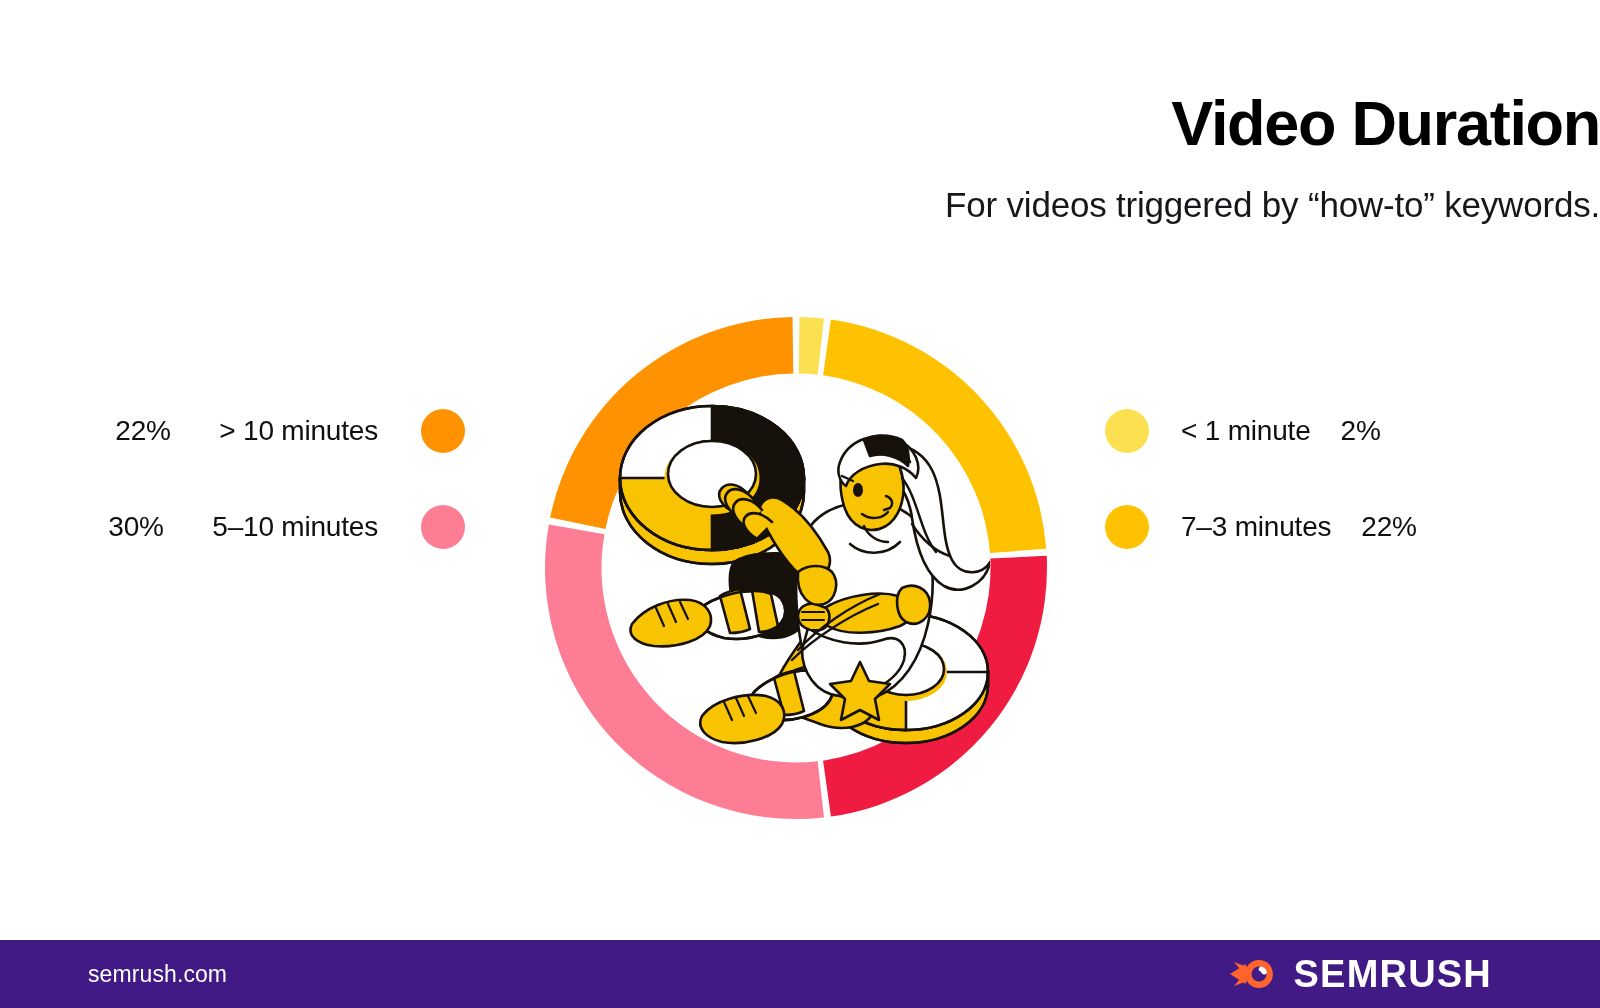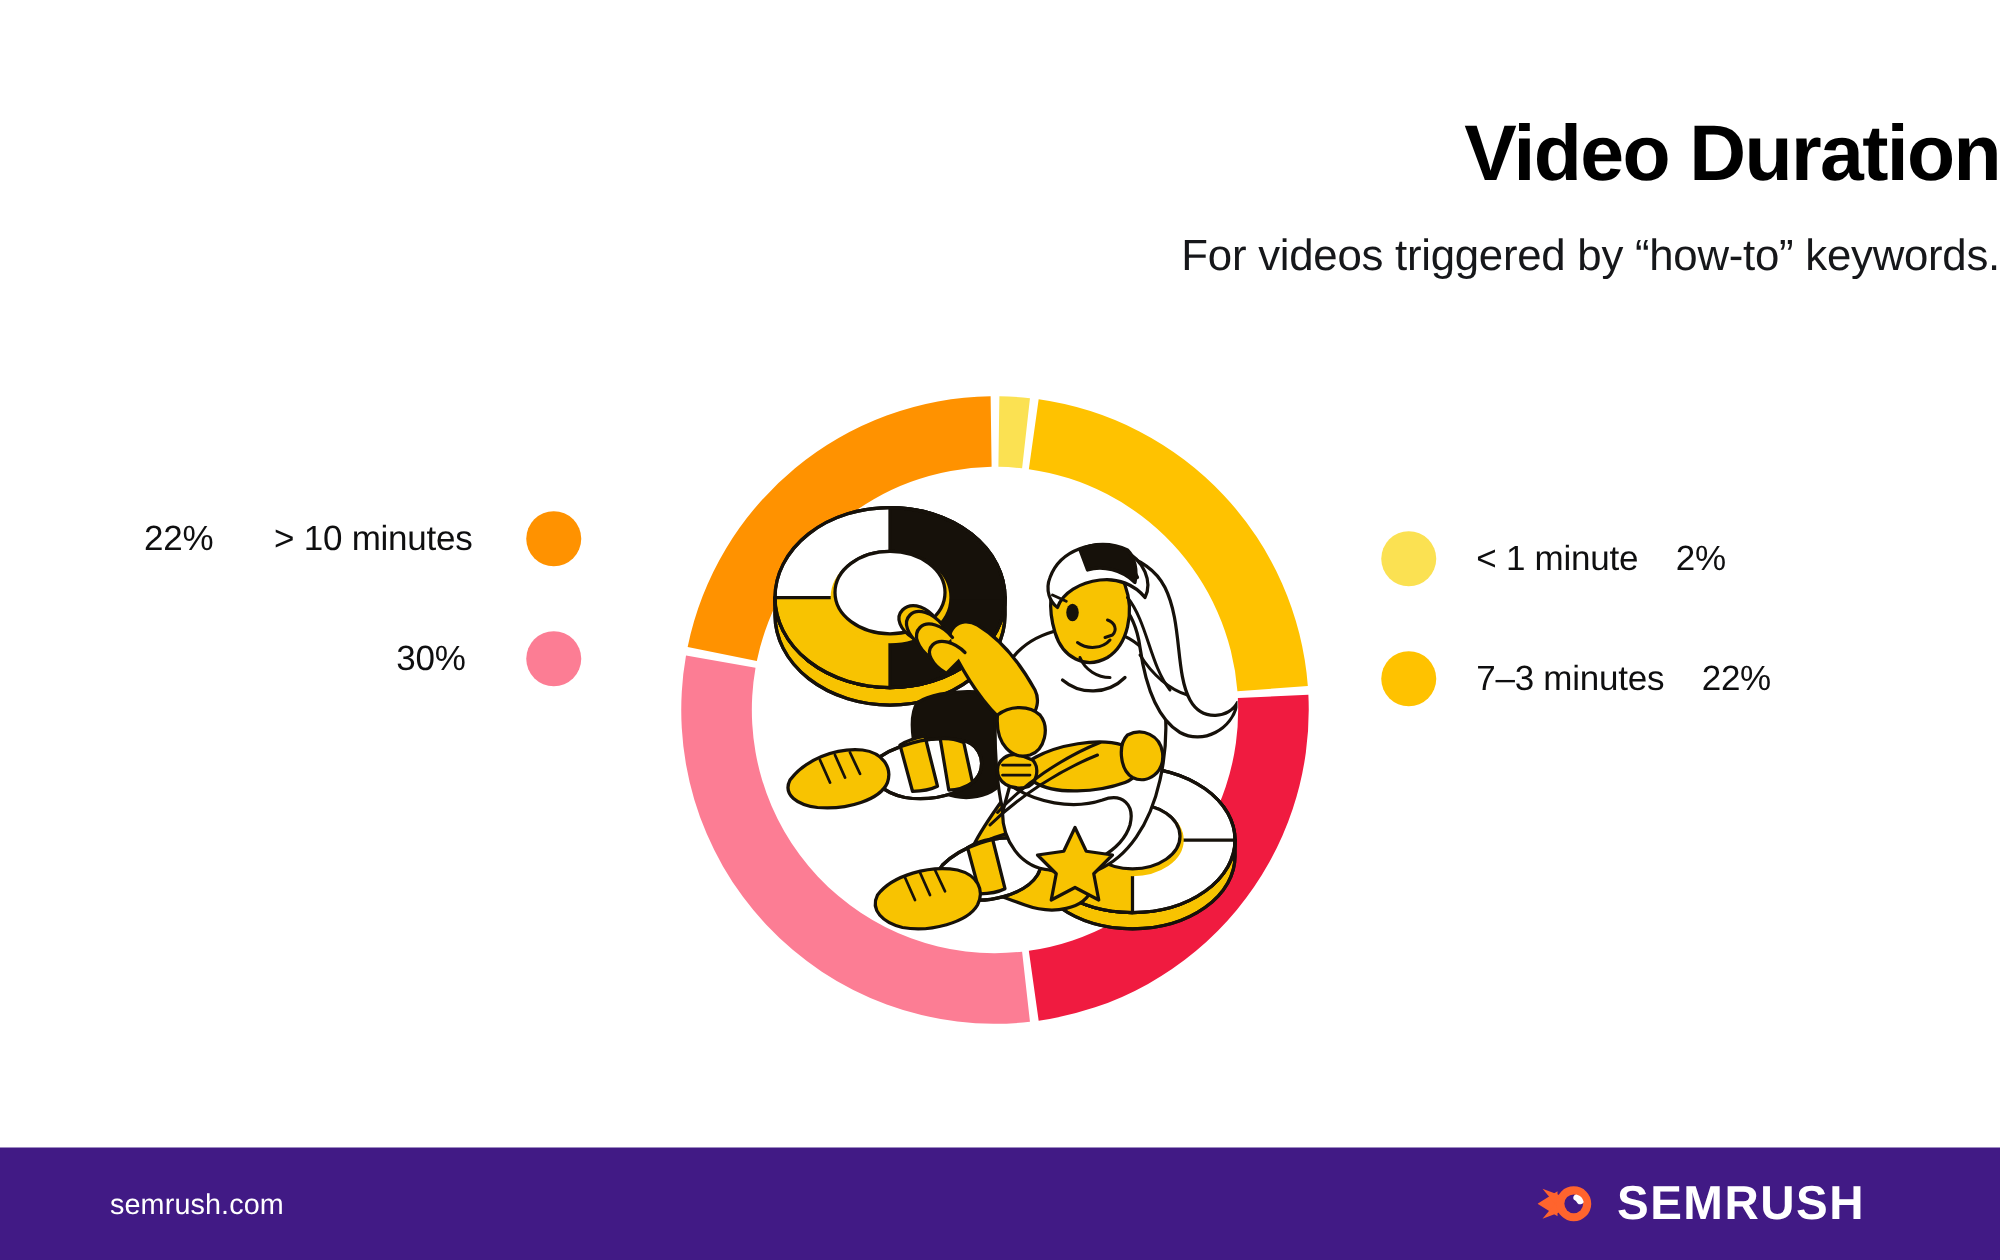--- a/index.html
+++ b/index.html
@@ -27,21 +27,21 @@
     margin-top:30px;
     font-size:35px;
     font-weight:normal;
     letter-spacing:-0.2px;
     color:#16171a;
   }
 
   
   .legend { position:absolute; }
   #legend-left  { left:105px; top:400px; width:360px; }
-  #legend-right { left:1105px; top:416px; width:400px; }
+  #legend-right { left:1105px; top:400px; width:400px; }
 
   .legend-row {
     display:flex;
     align-items:center;
     height:62px;
     margin-bottom:34px;
     font-size:28px;
     letter-spacing:-0.2px;
   }
   .legend-row.bold { font-weight:normal; }
@@ -72,21 +72,21 @@
   #illustration-svg {
     position:absolute;
     left:58px; top:58px;
     width:388px; height:388px;
   }
 
   
   #footer {
     position:absolute;
     left:0; bottom:0;
-    width:1600px; height:90px;
+    width:1600px; height:68px;
     background:#411A85;
     display:flex;
     align-items:center;
     justify-content:space-between;
     padding:0 108px 0 88px;
   }
   #footer-url {
     color:#ffffff;
     font-size:23px;
     letter-spacing:0.1px;
@@ -110,20 +110,21 @@
 <div id="legend-left" class="legend">
 
   <div class="legend-row">
     <span class="pct">22%</span>
     <span class="label">&gt; 10 minutes</span>
     <span class="swatch" style="background: rgb(255, 146, 0);"></span>
   </div>
 
   <div class="legend-row bold">
     <span class="pct">30%</span>
+    <span class="label">5–10 minutes</span>
     <span class="swatch" style="background: rgb(252, 125, 148);"></span>
   </div>
 
 </div>
 
 <div id="legend-right" class="legend">
 
   <div class="legend-row">
     <span class="swatch" style="background: rgb(251, 225, 82);"></span>
     <span class="label">&lt; 1 minute</span>

